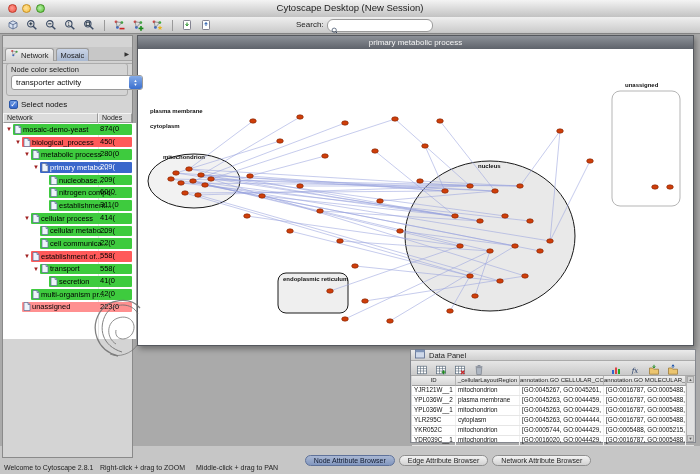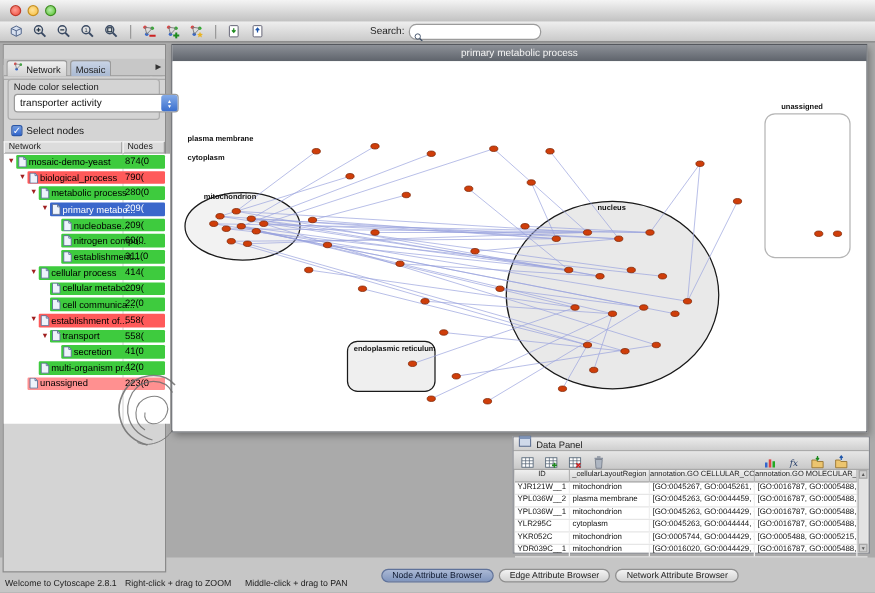--- a/index.html
+++ b/index.html
@@ -106,20 +106,21 @@
   
   .swirl{position:absolute;left:88px;top:294px;z-index:40;opacity:0.85;}
 </style>
 </head>
 <body>
 
 <div class="titlebar">
   <span class="tl red"></span>
   <span class="tl yellow"></span>
   <span class="tl green"></span>
+  <div class="wtitle">Cytoscape Desktop (New Session)</div>
 </div>
 
 <div class="toolbar">
   <div id="tb-icons">
       <span class="tb-btn">
         <svg width="12" height="12" viewBox="0 0 12 12">
           <path d="M2,3.8 L6,1.8 L10,3.8 L10,8 L6,10 L2,8 Z" fill="#d7e0ef" stroke="#51658a" stroke-width="0.8"></path>
           <path d="M2,3.8 L6,5.6 L10,3.8 M6,5.6 L6,10" fill="none" stroke="#51658a" stroke-width="0.8"></path>
         </svg>
       </span>
@@ -273,21 +274,21 @@
         <span class="tarrow" style="left: 11px;">▼</span>
         <div class="chip" style="left: 19px; background: rgb(255, 90, 90);">
           <span class="ticon">
             <svg width="8" height="9" viewBox="0 0 8 9">
               <path d="M1,0.5 h4 l2,2 v6 h-6 Z" fill="#eef3fb" stroke="#5c6f96" stroke-width="0.7"></path>
               <path d="M5,0.5 v2 h2" fill="none" stroke="#5c6f96" stroke-width="0.7"></path>
             </svg>
           </span>
           <span class="tlabel">biological_process</span>
         </div>
-        <span class="tcount">790(</span>
+        <span class="tcount">450(</span>
       </div>
       <div class="trow">
         <span class="tarrow" style="left: 20px;">▼</span>
         <div class="chip" style="left: 28px; background: rgb(62, 203, 62);">
           <span class="ticon">
             <svg width="8" height="9" viewBox="0 0 8 9">
               <path d="M1,0.5 h4 l2,2 v6 h-6 Z" fill="#eef3fb" stroke="#5c6f96" stroke-width="0.7"></path>
               <path d="M5,0.5 v2 h2" fill="none" stroke="#5c6f96" stroke-width="0.7"></path>
             </svg>
           </span>

